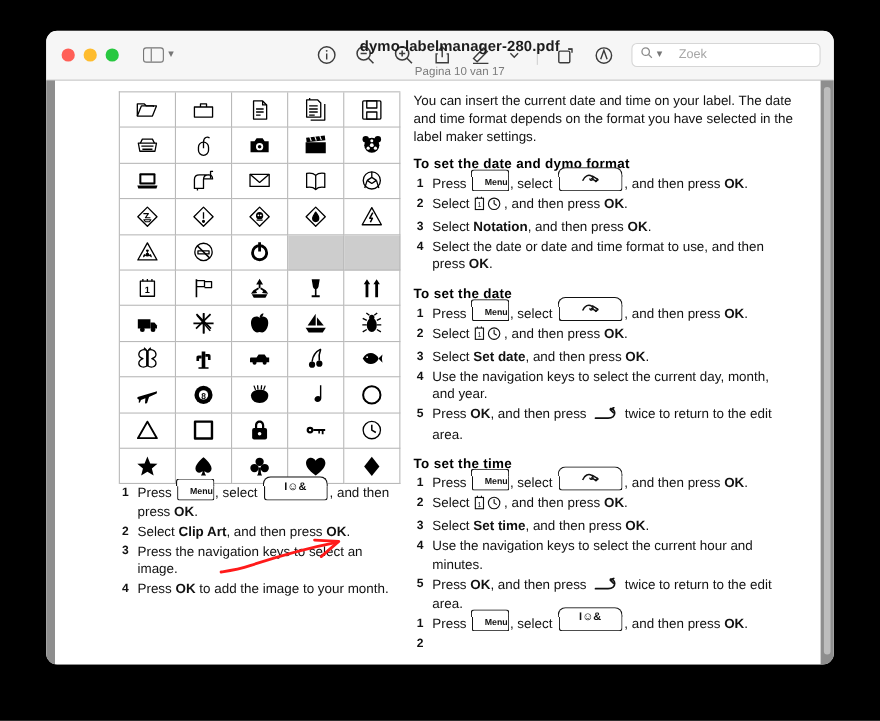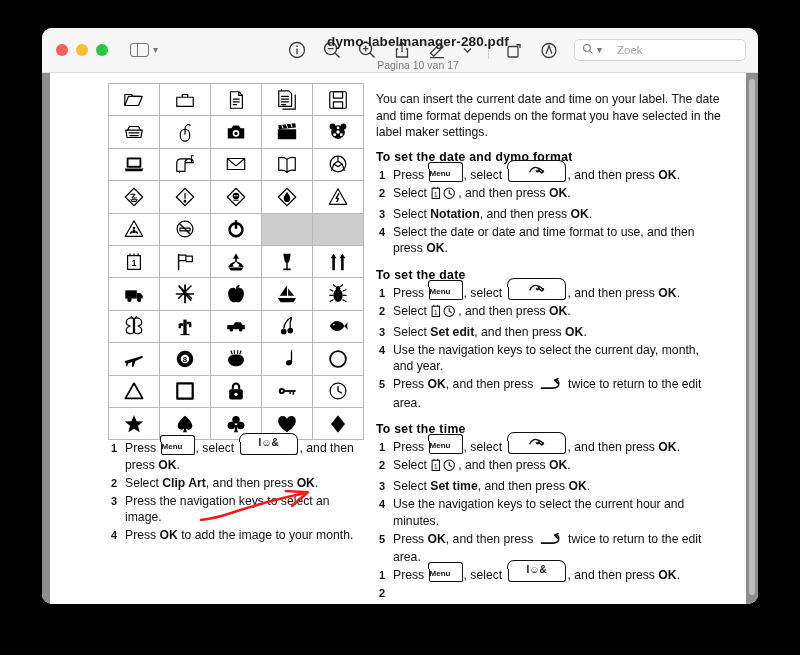--- a/index.html
+++ b/index.html
@@ -90,21 +90,21 @@
     position: absolute; right: 3px; top: 6px; width: 6px; height: 516px;
     background: #bdbdbd; border-radius: 3px;
   }
 
   .page-inner {
     position: absolute; inset: 0;
     padding: 10px 0 0 0;
   }
   .columns { display: flex; gap: 0; }
   .col-left  { width: 312px; padding-left: 58px; }
-  .col-right { width: 360px; padding-left: 14px; margin-top: 8px; }
+  .col-right { width: 360px; padding-left: 14px; }
 
   
   .grid {
     width: 256px;
     border: 1px solid #b9b9b9;
     border-right: none; border-bottom: none;
     display: grid;
     grid-template-columns: repeat(5, 1fr);
     background: #fff;
   }
@@ -144,21 +144,21 @@
     border-radius: 0 0 2px 2px;
     margin: 0 1px;
   }
   .key-menu::before {
     content: ""; position: absolute; left: -1.3px; right: -1.3px; top: -6px; height: 6px;
     border: 1.3px solid #111; border-bottom: none; border-radius: 3px 3px 0 0;
     background: #fff;
   }
   .key-menu span {
     position: absolute; left: 0; right: 0; top: 1px;
-    text-align: left; font-size: 8px; font-weight: bold; color: #111;
+    text-align: right; font-size: 8px; font-weight: bold; color: #111;
     line-height: 10px;
   }
   .key-wide {
     display: inline-block; position: relative;
     width: 58px; height: 15px; vertical-align: -3px;
     border: 1.4px solid #111; border-top: none;
     border-radius: 0 0 3px 3px; margin: 0 2px;
   }
   .key-wide::before {
     content: ""; position: absolute; left: -1.4px; right: -1.4px; top: -7px; height: 8px;
@@ -834,21 +834,21 @@
                             <rect x="1.2" y="2.4" width="8" height="11"></rect>
                             <line x1="3.2" y1="2.4" x2="3.2" y2="0.8"></line>
                             <line x1="7.2" y1="2.4" x2="7.2" y2="0.8"></line>
                             <text x="5.2" y="11.4" font-size="7" text-anchor="middle" fill="#111" stroke="none" font-family="Liberation Sans, sans-serif">1</text>
                             <circle cx="19.6" cy="7.8" r="5.6"></circle>
                             <path d="M19.6 4 V7.8 L22.2 9.4"></path>
                           </svg></span><span>, and then press </span><span class="b">OK</span><span>.</span></div>
                     </div>
                     <div class="step">
                       <div class="num">3</div>
-                      <div class="txt"><span>Select </span><span class="b">Set edit</span><span>, and then press </span><span class="b">OK</span><span>.</span></div>
+                      <div class="txt"><span>Select </span><span class="b">Set date</span><span>, and then press </span><span class="b">OK</span><span>.</span></div>
                     </div>
                     <div class="step">
                       <div class="num">4</div>
                       <div class="txt"><span>Use the navigation keys to select the current day, month, and year.</span></div>
                     </div>
                     <div class="step">
                       <div class="num">5</div>
                       <div class="txt"><span>Press </span><span class="b">OK</span><span>, and then press </span><span class="back-arrow"><svg width="22" height="12" viewBox="0 0 24 13" fill="none" stroke="#111" stroke-width="1.7" stroke-linecap="round" stroke-linejoin="round">
                             <path d="M1.5 11 H14 C18.5 11 20.5 8.5 20.5 6 C20.5 3.4 18.6 1.6 16.4 1.6"></path>
                             <path d="M19.2 4.6 L16.2 1.6 L19.6 -0.4" transform="translate(0,1)"></path>

